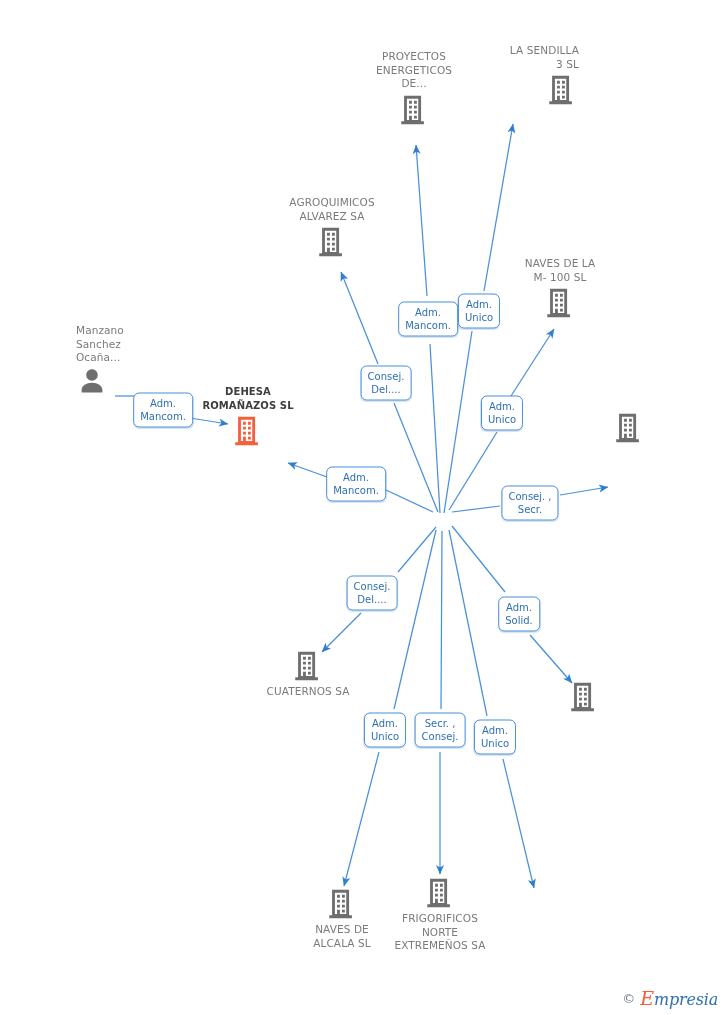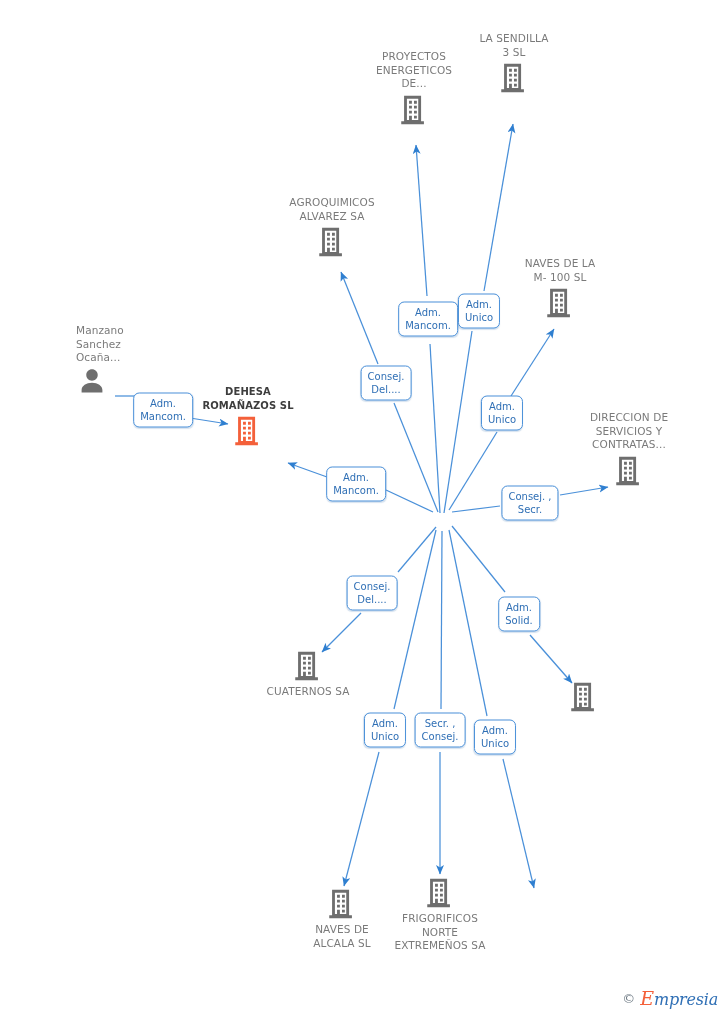--- a/index.html
+++ b/index.html
@@ -152,21 +152,21 @@
     <span class="caption">PROYECTOS
 ENERGETICOS
 DE...</span>
     <span class="glyph">
       <svg width="34" height="34" viewBox="0 0 24 24">
           <path fill="#6e6e6e" d="M5 2h12v18h2v2H3v-2h2V2zm2 2v15h8V4H7zm1.5 1.5h2v2h-2v-2zm3.5 0h2v2h-2v-2zm-3.5 3.5h2v2h-2v-2zm3.5 0h2v2h-2v-2zm-3.5 3.5h2v2h-2v-2zm3.5 0h2v2h-2v-2zm-3.5 3.5h2v3h-2v-3zm3.5 0h2v2h-2v-2z"></path>
         </svg>
     </span>
   </div>
 
-  <div class="node label-above" style="left:514px; top:32px;">
+  <div class="node label-above" style="left:514px; top:44px;text-align:right;">
     <span class="caption">LA SENDILLA
 3 SL</span>
     <span class="glyph">
       <svg width="34" height="34" viewBox="0 0 24 24">
           <path fill="#6e6e6e" d="M5 2h12v18h2v2H3v-2h2V2zm2 2v15h8V4H7zm1.5 1.5h2v2h-2v-2zm3.5 0h2v2h-2v-2zm-3.5 3.5h2v2h-2v-2zm3.5 0h2v2h-2v-2zm-3.5 3.5h2v2h-2v-2zm3.5 0h2v2h-2v-2zm-3.5 3.5h2v3h-2v-3zm3.5 0h2v2h-2v-2z"></path>
         </svg>
     </span>
   </div>
 
   <div class="node label-above" style="left:332px; top:196px;">
@@ -183,23 +183,20 @@
     <span class="caption">NAVES DE LA
 M- 100 SL</span>
     <span class="glyph">
       <svg width="34" height="34" viewBox="0 0 24 24">
           <path fill="#6e6e6e" d="M5 2h12v18h2v2H3v-2h2V2zm2 2v15h8V4H7zm1.5 1.5h2v2h-2v-2zm3.5 0h2v2h-2v-2zm-3.5 3.5h2v2h-2v-2zm3.5 0h2v2h-2v-2zm-3.5 3.5h2v2h-2v-2zm3.5 0h2v2h-2v-2zm-3.5 3.5h2v3h-2v-3zm3.5 0h2v2h-2v-2z"></path>
         </svg>
     </span>
   </div>
 
   <div class="node label-above" style="left:629px; top:411px;">
-    <span class="caption">DIRECCION DE
-SERVICIOS Y
-CONTRATAS...</span>
     <span class="glyph">
       <svg width="34" height="34" viewBox="0 0 24 24">
           <path fill="#6e6e6e" d="M5 2h12v18h2v2H3v-2h2V2zm2 2v15h8V4H7zm1.5 1.5h2v2h-2v-2zm3.5 0h2v2h-2v-2zm-3.5 3.5h2v2h-2v-2zm3.5 0h2v2h-2v-2zm-3.5 3.5h2v2h-2v-2zm3.5 0h2v2h-2v-2zm-3.5 3.5h2v3h-2v-3zm3.5 0h2v2h-2v-2z"></path>
         </svg>
     </span>
   </div>
 
   <div class="node label-left" style="left:76px; top:324px;">
     <span class="caption">Manzano
 Sanchez

